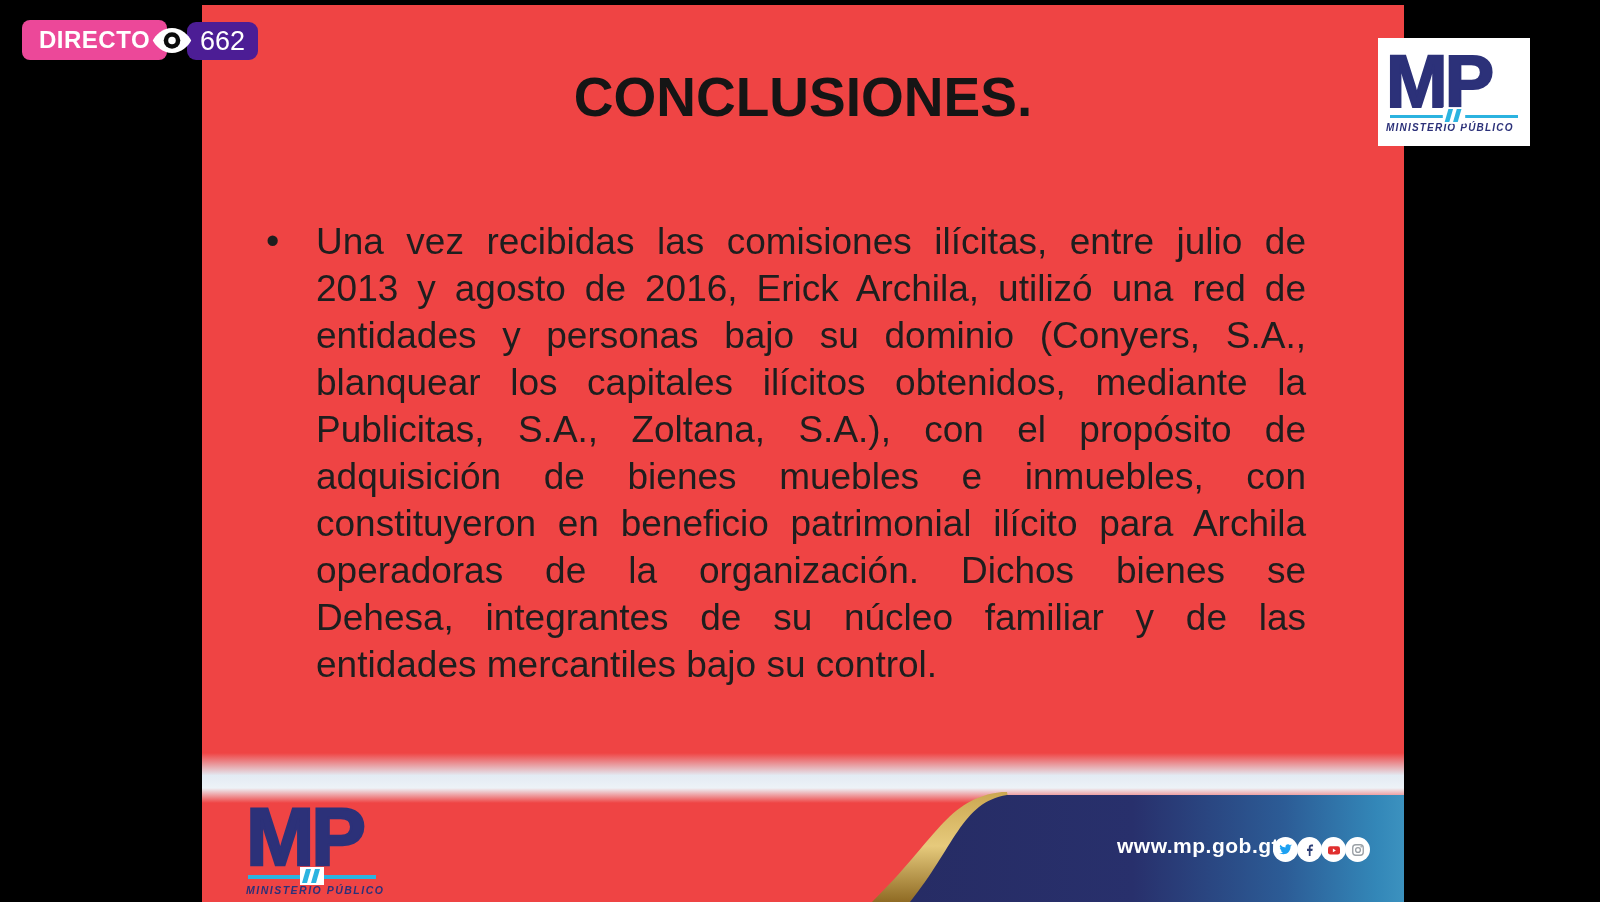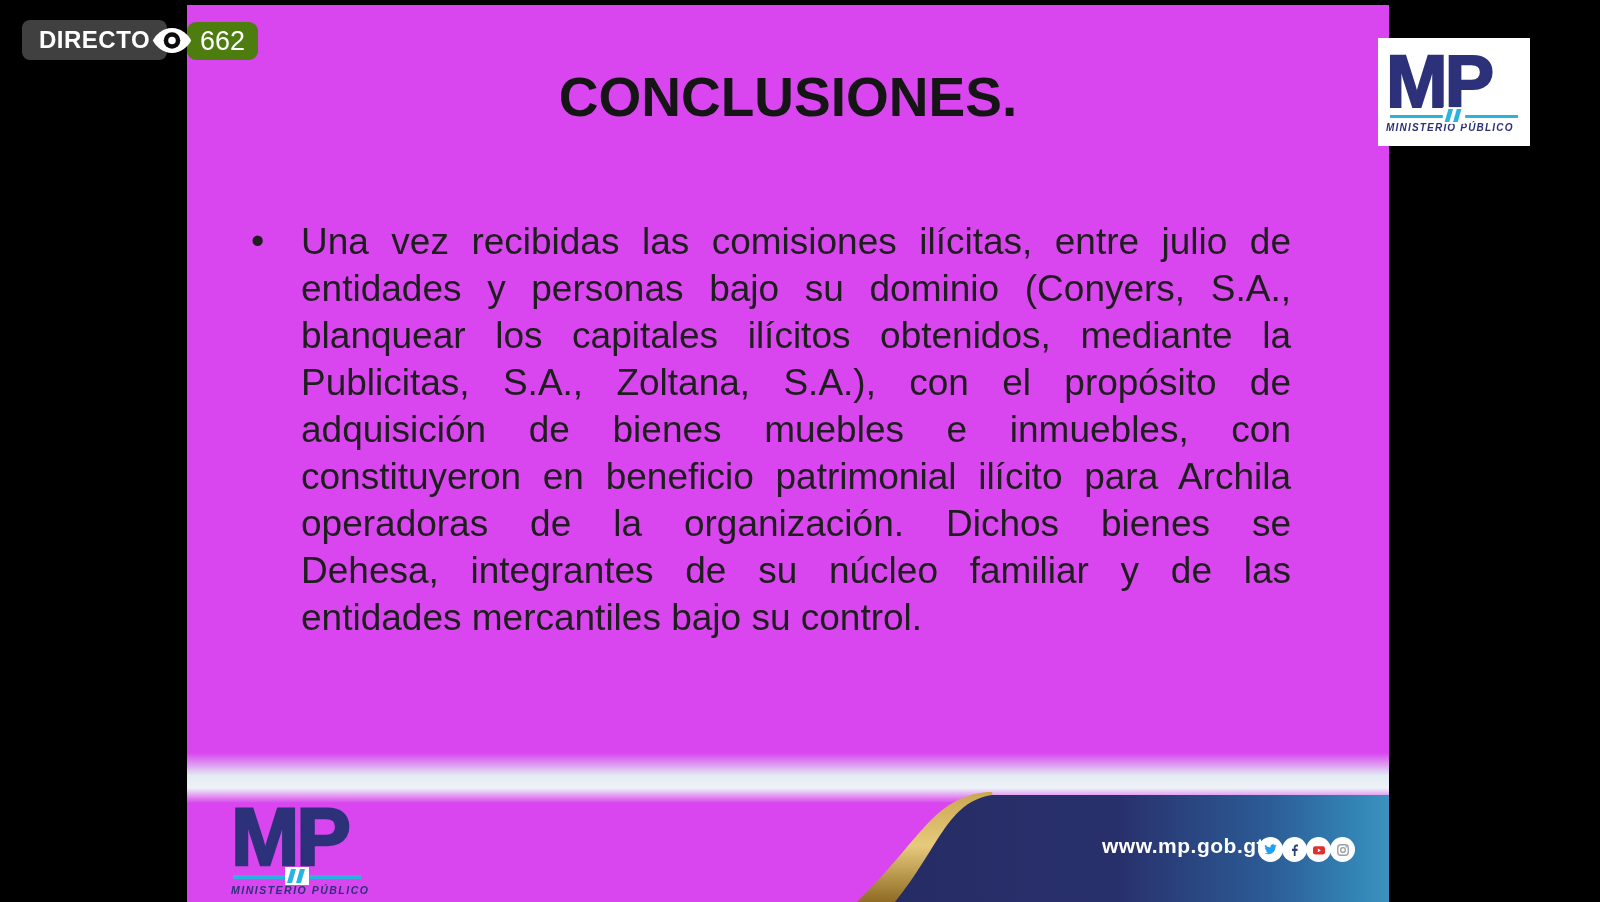--- a/index.html
+++ b/index.html
@@ -1,20 +1,20 @@
 <!DOCTYPE html>
 <html><head>
 <meta charset="utf-8">
 <style>
   html,body{margin:0;padding:0;background:#000;}
   .stage{position:relative;width:1600px;height:902px;background:#000;overflow:hidden;
          font-family:"Liberation Sans",sans-serif;}
 
   
-  .slide{position:absolute;left:187px;top:5px;width:1202px;height:897px;background:#d946ef;}
+  .slide{position:absolute;left:202px;top:5px;width:1202px;height:897px;background:#ef4444;}
   .slide-title{position:absolute;top:60px;left:0;width:100%;text-align:center;
                font-size:55px;font-weight:bold;color:#151515;letter-spacing:0;}
   .grad-band{position:absolute;left:0;top:748px;width:100%;height:50px;
              background:linear-gradient(180deg,rgba(227,235,243,0) 0%,#e3ebf3 45%,#edf2f7 70%,rgba(255,255,255,0) 100%);}
   .bullet{position:absolute;left:64px;top:213px;font-size:38px;line-height:47px;color:#1e1e1e;}
   .body-text{position:absolute;left:114px;top:213px;width:990px;}
   .bline{font-size:37px;line-height:47px;color:#1e1e1e;}
   .jline{text-align:justify;text-align-last:justify;}
 
   
@@ -40,41 +40,42 @@
   .wave{position:absolute;left:0;bottom:0;width:1202px;height:112px;display:block;}
   .site-url{position:absolute;left:915px;top:829px;font-size:21px;font-weight:bold;color:#ffffff;
             letter-spacing:0.5px;z-index:4;}
   .social{position:absolute;left:1072px;top:832px;display:flex;z-index:4;}
   .icn{width:25px;height:25px;border-radius:50%;background:#ffffff;display:flex;
        align-items:center;justify-content:center;margin-left:-1px;}
   .icn svg{display:block;}
 
   
   .live-badge{position:absolute;left:22px;top:20px;height:40px;padding:0 17px;border-radius:8px;
-              background:#404040;color:#fff;font-size:24px;font-weight:bold;letter-spacing:0.5px;
+              background:#ec4899;color:#fff;font-size:24px;font-weight:bold;letter-spacing:0.5px;
               display:flex;align-items:center;z-index:6;}
   .viewers{position:absolute;left:187px;top:22px;height:38px;padding:0 13px;border-radius:9px;
-           background:#4d7c0f;color:#fff;font-size:27px;display:flex;align-items:center;z-index:5;}
+           background:#4c1d95;color:#fff;font-size:27px;display:flex;align-items:center;z-index:5;}
   .eye{position:absolute;left:151px;top:27px;width:42px;height:27px;z-index:7;}
 </style>
 </head>
 <body>
 
 <div class="stage">
 
   <div class="slide">
 
     <div class="slide-title">CONCLUSIONES.</div>
 
     <div class="grad-band"></div>
 
     <div class="bullet">•</div>
 
     <div class="body-text">
       <div class="bline jline">Una vez recibidas las comisiones ilícitas, entre julio de</div>
+      <div class="bline jline">2013 y agosto de 2016, Erick Archila, utilizó una red de</div>
       <div class="bline jline">entidades y personas bajo su dominio (Conyers, S.A.,</div>
       <div class="bline jline">blanquear los capitales ilícitos obtenidos, mediante la</div>
       <div class="bline jline">Publicitas, S.A., Zoltana, S.A.), con el propósito de</div>
       <div class="bline jline">adquisición de bienes muebles e inmuebles, con</div>
       <div class="bline jline">constituyeron en beneficio patrimonial ilícito para Archila</div>
       <div class="bline jline">operadoras de la organización. Dichos bienes se</div>
       <div class="bline jline">Dehesa, integrantes de su núcleo familiar y de las</div>
       <div class="bline">entidades mercantiles bajo su control.</div>
     </div>
 

